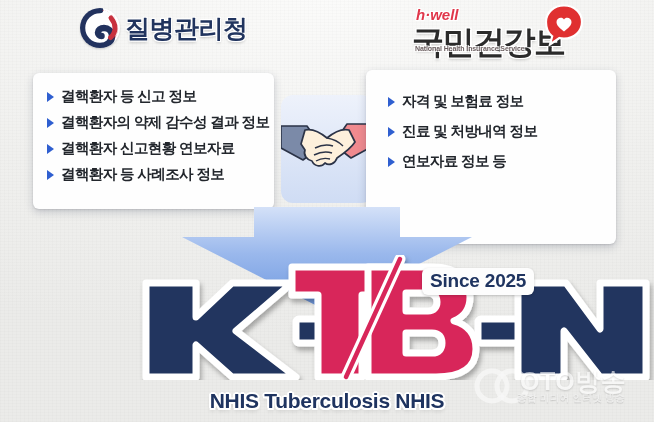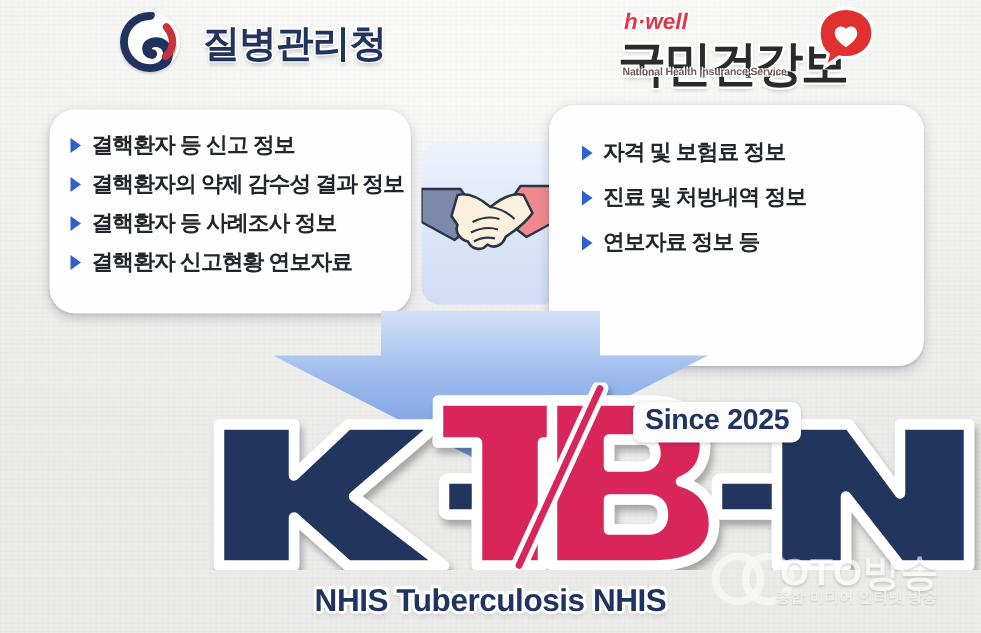--- a/index.html
+++ b/index.html
@@ -9,38 +9,38 @@
     background:#f2f2f0;
   }
   #stage{
     position:relative;width:654px;height:422px;overflow:hidden;
     background:
       repeating-linear-gradient(0deg, rgba(0,0,0,.012) 0 1px, rgba(255,255,255,0) 1px 3px),
       repeating-linear-gradient(90deg, rgba(0,0,0,.010) 0 1px, rgba(255,255,255,0) 1px 4px),
       radial-gradient(120% 80% at 50% 0%, #fbfbfa 0%, #f0f0ee 60%, #ebebe9 100%);
   }
   
-  .logo-kdca{position:absolute;left:80px;top:8px;display:flex;align-items:center;gap:15px;}
+  .logo-kdca{position:absolute;left:80px;top:8px;display:flex;align-items:center;gap:5px;}
   .taeguk{width:40px;height:40px;border-radius:50%;background:#fff;position:relative;
      box-shadow:0 1px 2px rgba(0,0,0,.18);overflow:hidden;}
   .logo-kdca-name{
     font-size:25px;font-weight:bold;color:#21345e;letter-spacing:-.5px;
     text-shadow:1px 1px 0 #fff,-1px 1px 0 #fff,1px -1px 0 #fff,-1px -1px 0 #fff,0 2px 3px rgba(0,0,0,.22);
   }
   .logo-nhis{position:absolute;left:408px;top:4px;width:175px;height:56px;}
   .hwell{position:absolute;left:8px;top:2px;font-size:15px;font-style:italic;font-weight:bold;color:#e0364a;
      text-shadow:1px 1px 0 #fff,-1px -1px 0 #fff,1px -1px 0 #fff,-1px 1px 0 #fff;}
   .nhis-kr{position:absolute;left:4px;top:17px;font-size:32px;font-weight:bold;color:#2b2b2b;letter-spacing:-1.5px;
      text-shadow:1.4px 1.4px 0 #fff,-1.4px -1.4px 0 #fff,1.4px -1.4px 0 #fff,-1.4px 1.4px 0 #fff,0 2px 3px rgba(0,0,0,.2);}
   .nhis-en{position:absolute;left:7px;top:41px;font-size:7px;font-weight:bold;color:#6c5f60;letter-spacing:-.1px;
      text-shadow:1px 1px 0 #fff,-1px -1px 0 #fff,1px -1px 0 #fff,-1px 1px 0 #fff;}
   .nhis-bubble{position:absolute;left:135px;top:0px;width:42px;height:42px;}
   
   .card{
-    position:absolute;background:#fefefe;border-radius:17px;
+    position:absolute;background:#fefefe;border-radius:6px;
     box-shadow:0 3px 8px rgba(40,50,80,.22),0 1px 2px rgba(0,0,0,.10);
   }
   #card-left{left:33px;top:73px;width:241px;height:136px;}
   #card-right{left:366px;top:70px;width:250px;height:174px;}
   .bullets{list-style:none;margin:0;padding:14px 0 0 14px;}
   #card-right .bullets{padding-top:22px;padding-left:22px;}
   .bullets li{display:flex;align-items:center;gap:7px;margin-bottom:7px;}
   #card-right .bullets li{margin-bottom:11px;}
   .tri{width:0;height:0;border-left:7px solid #2f5fd0;border-top:5px solid transparent;border-bottom:5px solid transparent;flex:none;}
   .btxt{font-size:14.5px;font-weight:bold;color:#22262c;letter-spacing:-.6px;white-space:nowrap;}
@@ -99,25 +99,25 @@
       <li>
         <span class="tri"></span>
         <span class="btxt">결핵환자 등 신고 정보</span>
       </li>
       <li>
         <span class="tri"></span>
         <span class="btxt">결핵환자의 약제 감수성 결과 정보</span>
       </li>
       <li>
         <span class="tri"></span>
+        <span class="btxt">결핵환자 신고현황 연보자료</span>
+      </li>
+      <li>
+        <span class="tri"></span>
         <span class="btxt">결핵환자 등 사례조사 정보</span>
-      </li>
-      <li>
-        <span class="tri"></span>
-        <span class="btxt">결핵환자 신고현황 연보자료</span>
       </li>
     </ul>
   </div>
 
   <div id="shake-plate"></div>
   <div id="shake">
     <svg viewBox="0 0 92 80" width="92" height="80">
       <path d="M0 18 L26 18 L40 38 L22 52 L0 40 Z" fill="#7b8aa8" stroke="#2b3347" stroke-width="1.6" stroke-linejoin="round"></path>
       <path d="M92 16 L66 16 L52 36 L70 50 L92 38 Z" fill="#f08a8f" stroke="#2b3347" stroke-width="1.6" stroke-linejoin="round"></path>
       <path d="M24 22 C32 20 40 25 46 30 C52 25 60 20 68 22 L74 34 C70 40 62 46 56 50

